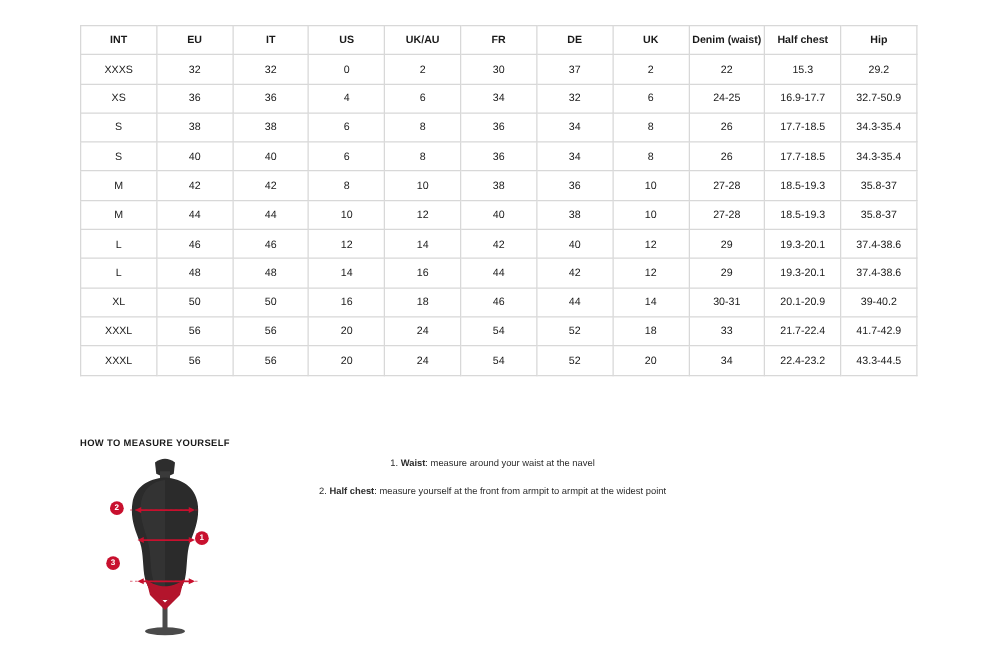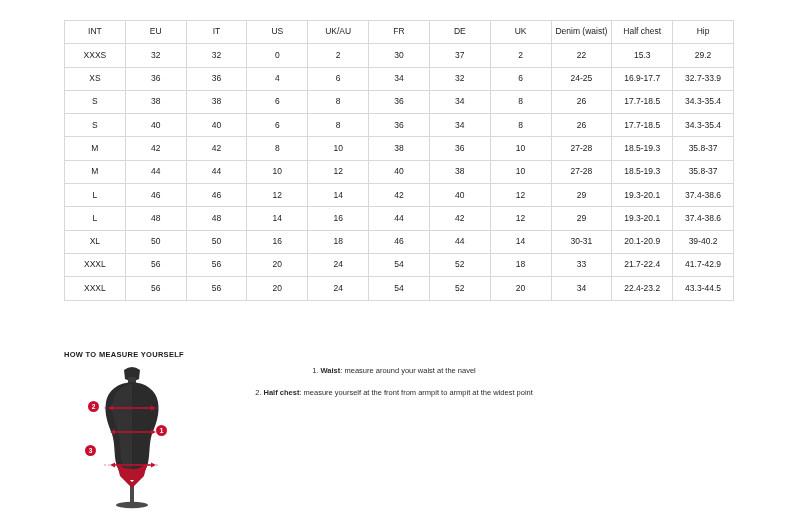--- a/index.html
+++ b/index.html
@@ -38,21 +38,21 @@
     height: 22.3px;
     text-align: center;
     vertical-align: middle;
     font-size: 8.5px;
     font-weight: normal;
     color: #1a1a1a;
     padding: 0;
     line-height: 1.1;
   }
   table.size-table th {
-    font-weight: normal;
+    font-weight: bold;
   }
 
   
   .measure-title {
     position: absolute;
     left: 64px;
     top: 350px;
     font-size: 7.5px;
     font-weight: bold;
     letter-spacing: 0.3px;
@@ -142,21 +142,21 @@
             <td>XS</td>
             <td>36</td>
             <td>36</td>
             <td>4</td>
             <td>6</td>
             <td>34</td>
             <td>32</td>
             <td>6</td>
             <td>24-25</td>
             <td>16.9-17.7</td>
-            <td>32.7-33.9</td>
+            <td>32.7-50.9</td>
           </tr>
           <tr>
             <td>S</td>
             <td>38</td>
             <td>38</td>
             <td>6</td>
             <td>8</td>
             <td>36</td>
             <td>34</td>
             <td>8</td>

